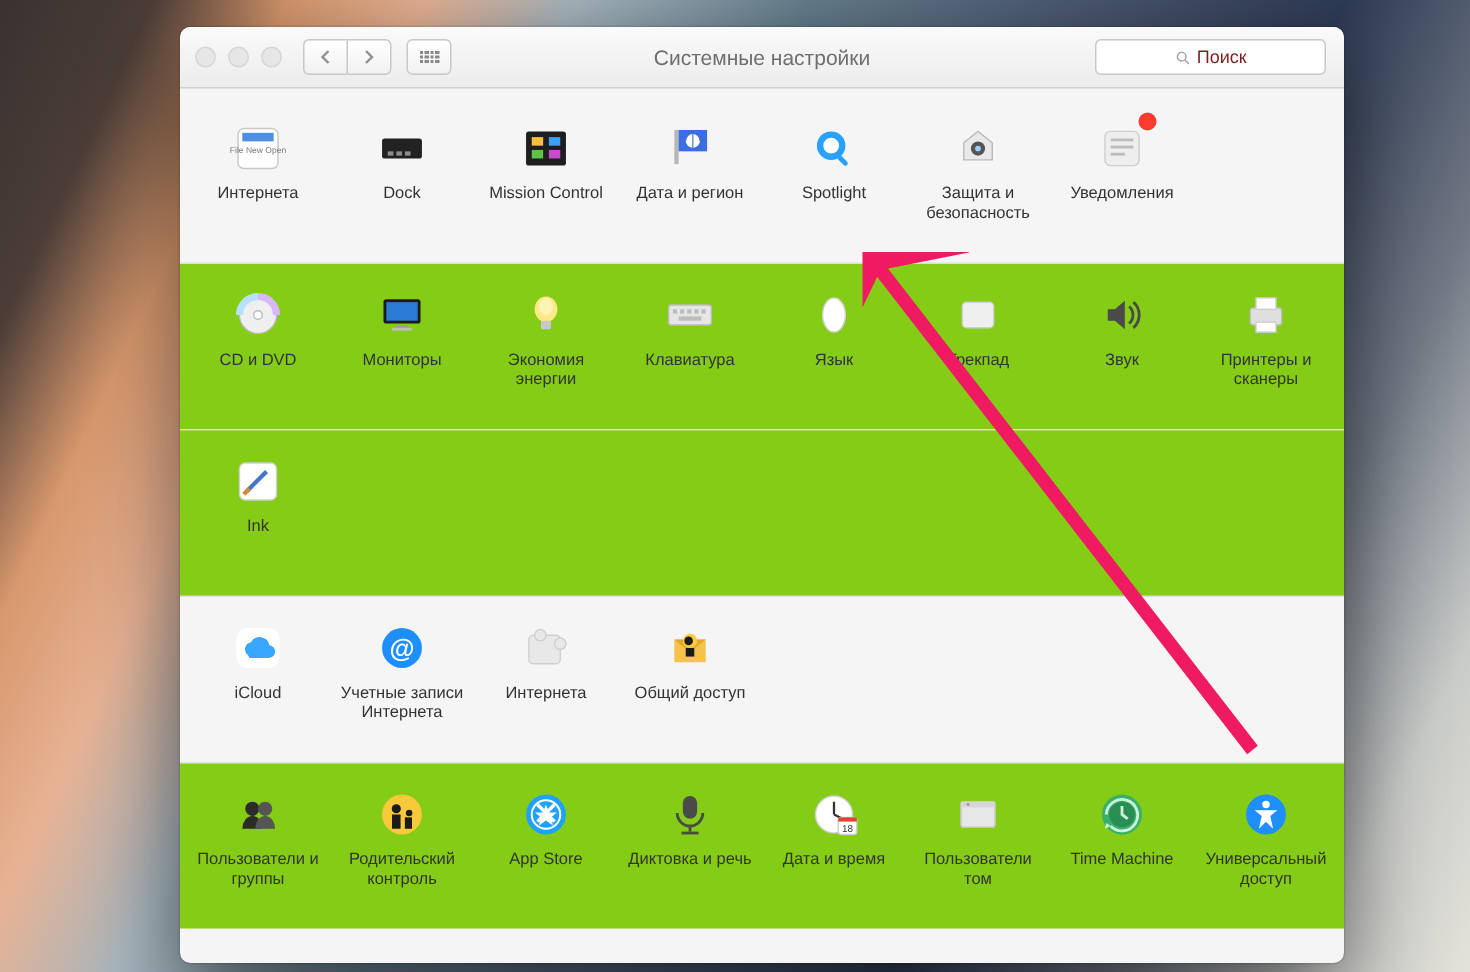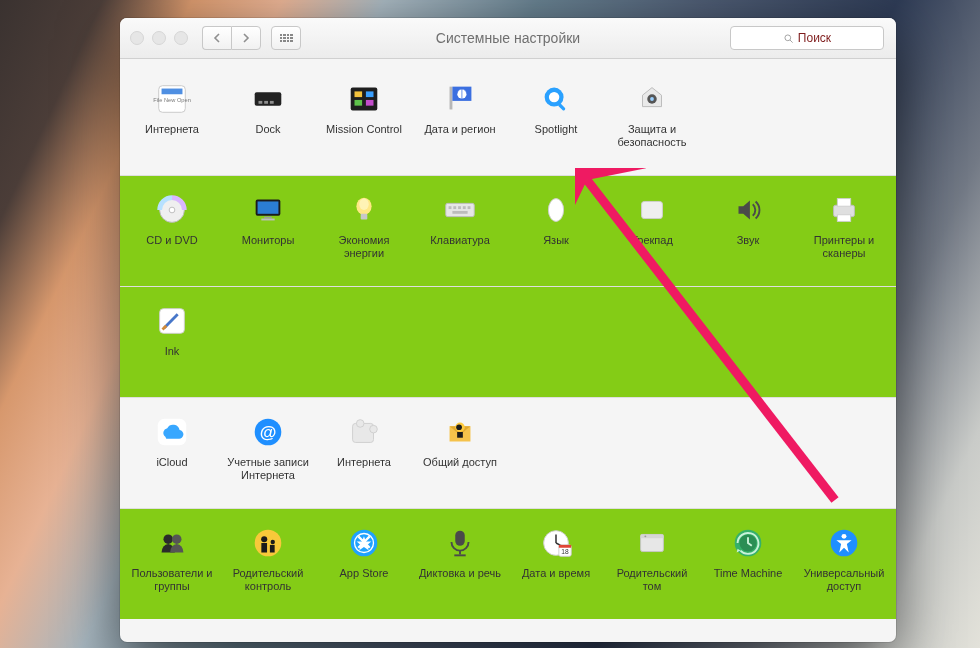--- a/index.html
+++ b/index.html
@@ -224,20 +224,32 @@
           <div class="item">
             <div class="iconbox">
               <svg width="38" height="38" viewBox="0 0 40 40">
                 <path d="M10 28 L10 16 L20 8 L30 16 L30 28 Z" fill="#e9e9e9" stroke="#b9b9b9"></path>
                 <circle cx="20" cy="20" r="5" fill="#555"></circle>
                 <circle cx="20" cy="20" r="2" fill="#9ad0ff"></circle>
               </svg>
             </div>
             <div class="label">Защита и безопасность</div>
           </div>
+          <div class="item">
+            <div class="iconbox">
+              <svg width="38" height="38" viewBox="0 0 40 40">
+                <rect x="8" y="8" width="24" height="24" rx="4" fill="#eeeeee" stroke="#cfcfcf"></rect>
+                <rect x="12" y="13" width="16" height="2" fill="#bcbcbc"></rect>
+                <rect x="12" y="18" width="16" height="2" fill="#bcbcbc"></rect>
+                <rect x="12" y="23" width="10" height="2" fill="#bcbcbc"></rect>
+              </svg>
+              <div class="badge"></div>
+            </div>
+            <div class="label">Уведомления</div>
+          </div>
         </div>
         <div class="row alt">
           <div class="item">
             <div class="iconbox">
               <svg width="38" height="38" viewBox="0 0 40 40">
                 <circle cx="20" cy="20" r="13" fill="#efefef" stroke="#bcbcbc"></circle>
                 <circle cx="20" cy="20" r="3" fill="#fff" stroke="#bcbcbc"></circle>
                 <path d="M20 7 A13 13 0 0 1 33 20" fill="none" stroke="#d9b7ff" stroke-width="5"></path>
                 <path d="M7 20 A13 13 0 0 1 20 7" fill="none" stroke="#b7e1ff" stroke-width="5"></path>
               </svg>
@@ -432,21 +444,21 @@
             <div class="label">Дата и время</div>
           </div>
           <div class="item">
             <div class="iconbox">
               <svg width="38" height="38" viewBox="0 0 40 40">
                 <rect x="8" y="11" width="24" height="18" rx="2" fill="#e7e7e7" stroke="#c6c6c6"></rect>
                 <rect x="8" y="11" width="24" height="4" fill="#d6d6d6"></rect>
                 <circle cx="13" cy="13" r="1" fill="#9a9a9a"></circle>
               </svg>
             </div>
-            <div class="label">Родительский том</div>
+            <div class="label">Пользователи том</div>
           </div>
           <div class="item">
             <div class="iconbox">
               <svg width="38" height="38" viewBox="0 0 40 40">
                 <circle cx="20" cy="20" r="14" fill="#36b06a"></circle>
                 <circle cx="20" cy="20" r="9" fill="#2a8e54"></circle>
                 <path d="M20 14 V20 L24 23" stroke="#c9f2d9" stroke-width="2" fill="none"></path>
                 <path d="M9 20 a11 11 0 1 1 3 8" fill="none" stroke="#c9f2d9" stroke-width="2"></path>
                 <path d="M9 26 L12 28 L8 30 Z" fill="#c9f2d9"></path>
               </svg>

